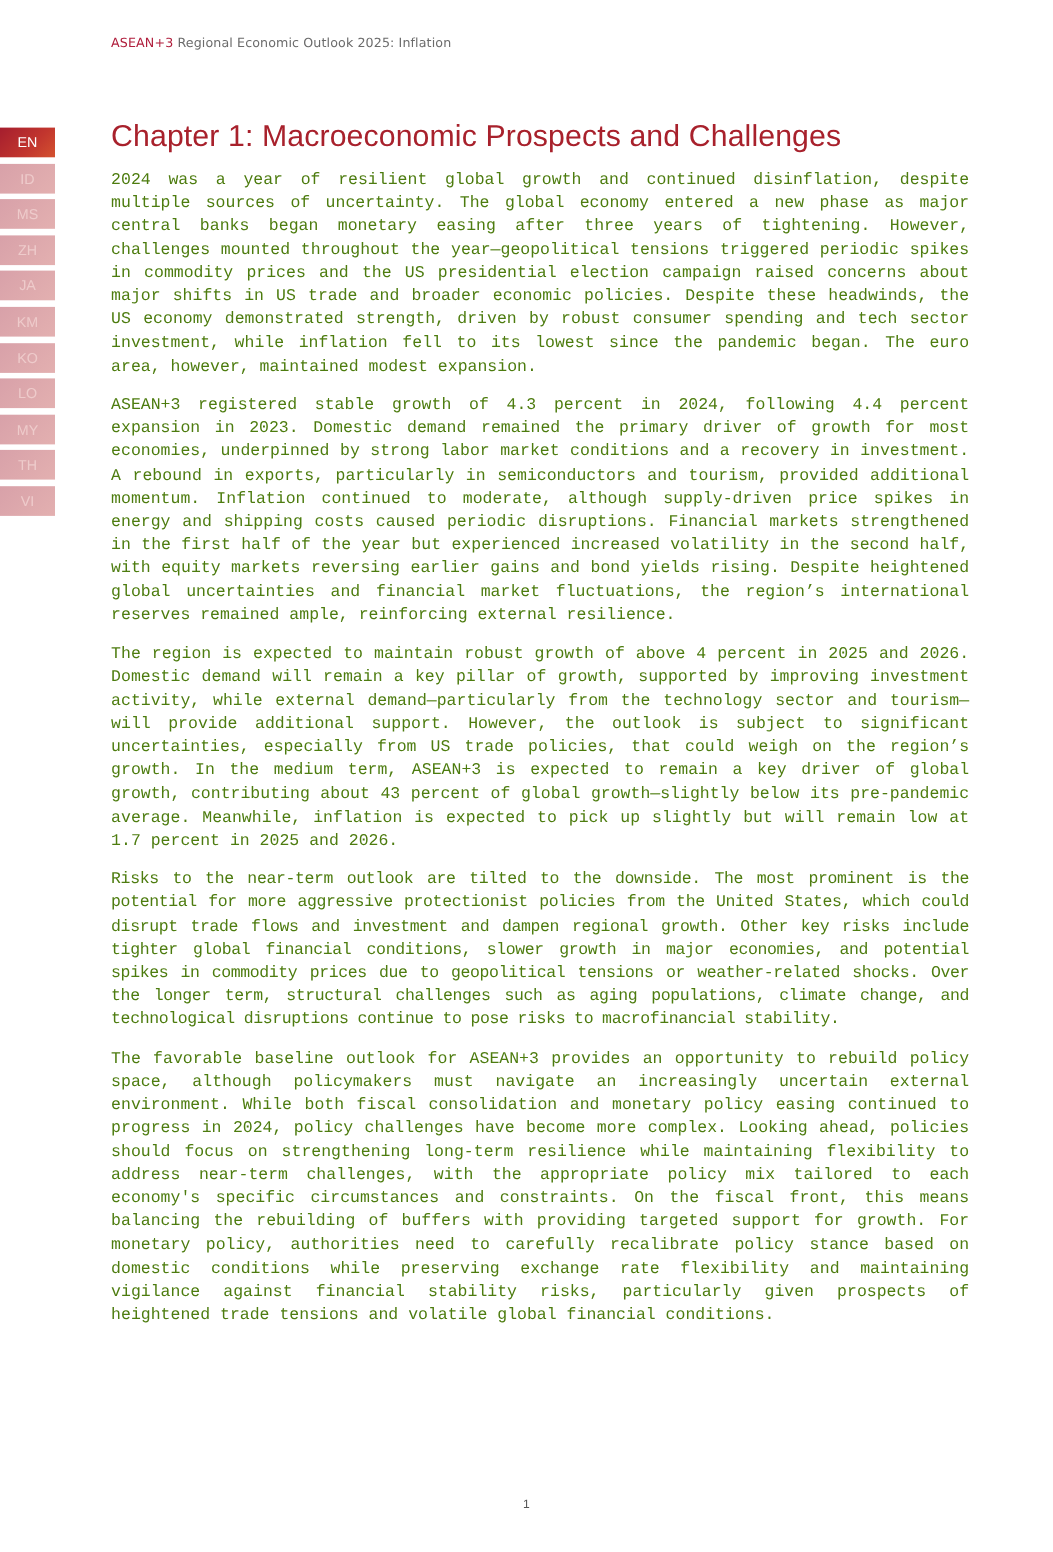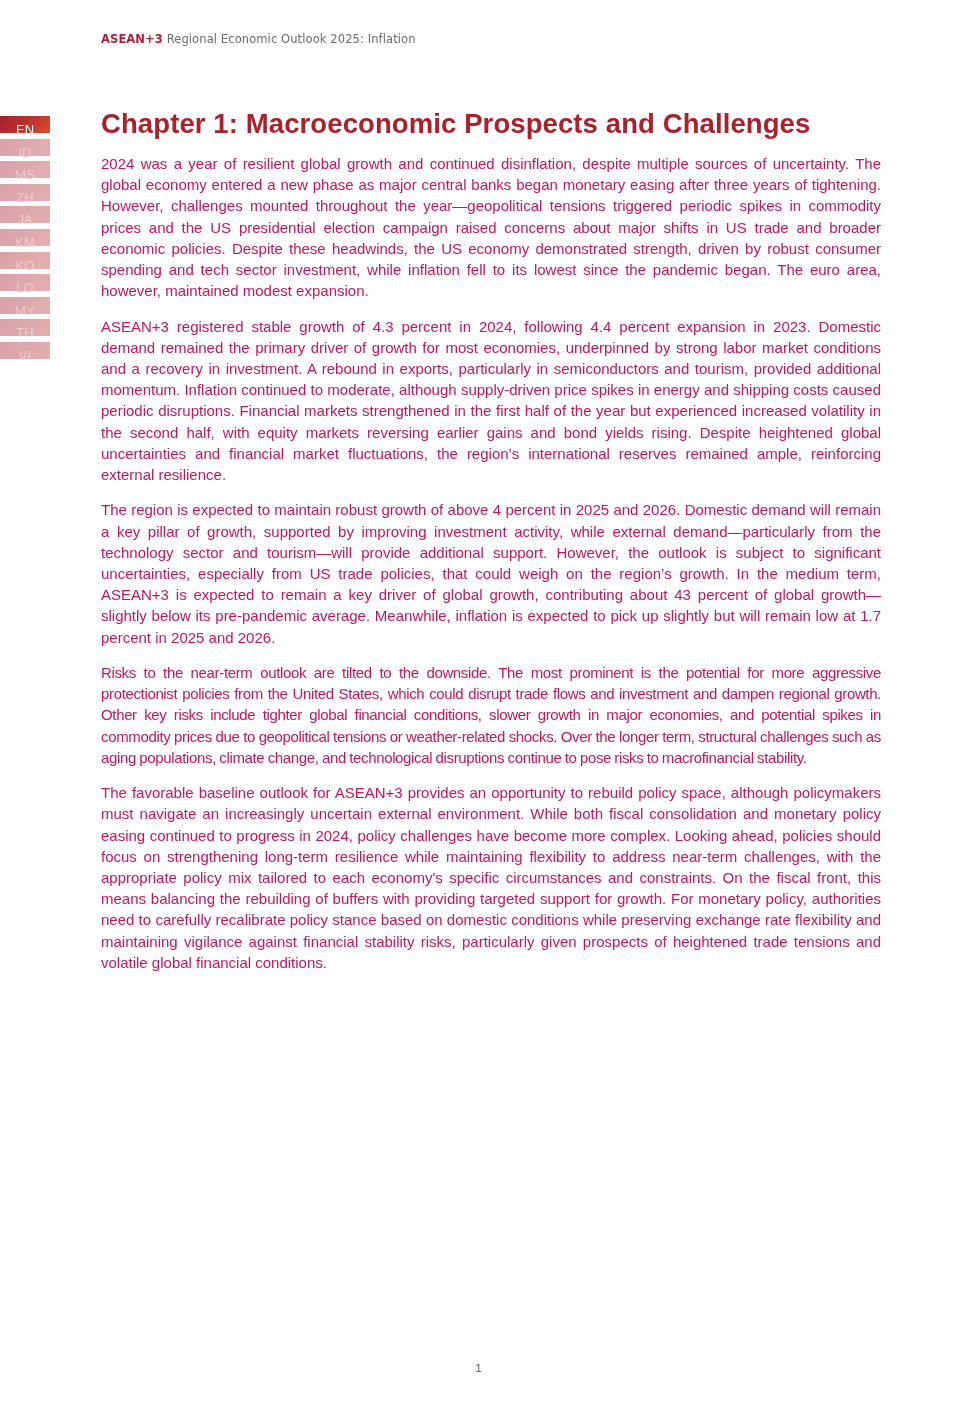--- a/index.html
+++ b/index.html
@@ -1,24 +1,24 @@
 <!DOCTYPE html>
 <html><head>
 <meta charset="utf-8">
 <style>
   html, body { margin: 0; padding: 0; background: #ffffff; }
   body { width: 957px; height: 1411px; position: relative; overflow: hidden; font-family: "Liberation Sans", sans-serif; color: #222; }
   .running-header { position: absolute; left: 101px; top: 32px; font-family: "DejaVu Sans", sans-serif; font-size: 11.5px; color: #6b6b6b; letter-spacing: 0.1px; white-space: nowrap; }
-  .running-header .brand { color: #b01e3c; font-weight: bold; }
+  .running-header .brand { color: #b01e3c; font-weight: normal; }
   .lang-tabs { position: absolute; left: 0; top: 116px; width: 50px; }
-  .lang-tab { display: block; width: 50px; height: 17px; margin-bottom: 5.6px; text-align: center; line-height: 27px; font-size: 13px; color: #eecbcb; background: linear-gradient(135deg, #d8a1a9 0%, #e3b0b0 100%); cursor: pointer; }
+  .lang-tab { display: block; width: 50px; height: 27px; margin-bottom: 5.6px; text-align: center; line-height: 27px; font-size: 13px; color: #eecbcb; background: linear-gradient(135deg, #d8a1a9 0%, #e3b0b0 100%); cursor: pointer; }
   .lang-tab.active { color: #ffffff; background: linear-gradient(135deg, #a51e2e 0%, #c2362e 60%, #d4522f 100%); }
-  .title { position: absolute; left: 101px; top: 108px; margin: 0; font-size: 27.5px; font-weight: bold; color: #a8212c; white-space: nowrap; letter-spacing: 0.1px; }
+  .title { position: absolute; left: 101px; top: 108px; margin: 0; font-size: 27.5px; font-weight: normal; color: #a8212c; white-space: nowrap; letter-spacing: 0.1px; }
   .content { position: absolute; left: 101px; top: 153px; width: 780px; }
-  .content p { margin: 0 0 14.2px 0; font-size: 15px; line-height: 21.2px; text-align: justify; color: #be185d; }
+  .content p { margin: 0 0 14.2px 0; font-size: 15px; line-height: 21.2px; text-align: justify; color: #4d7c0f; font-family: Liberation Mono, monospace; }
   .content p.condensed { letter-spacing: -0.35px; word-spacing: -0.5px; }
   .page-number { position: absolute; left: 0; width: 957px; top: 1362px; text-align: center; font-size: 11px; color: #555; }
 </style>
 </head>
 <body>
 
 <div class="running-header">
   <span class="brand">ASEAN+3</span>
   <span>Regional Economic Outlook 2025: Inflation</span>
 </div>

